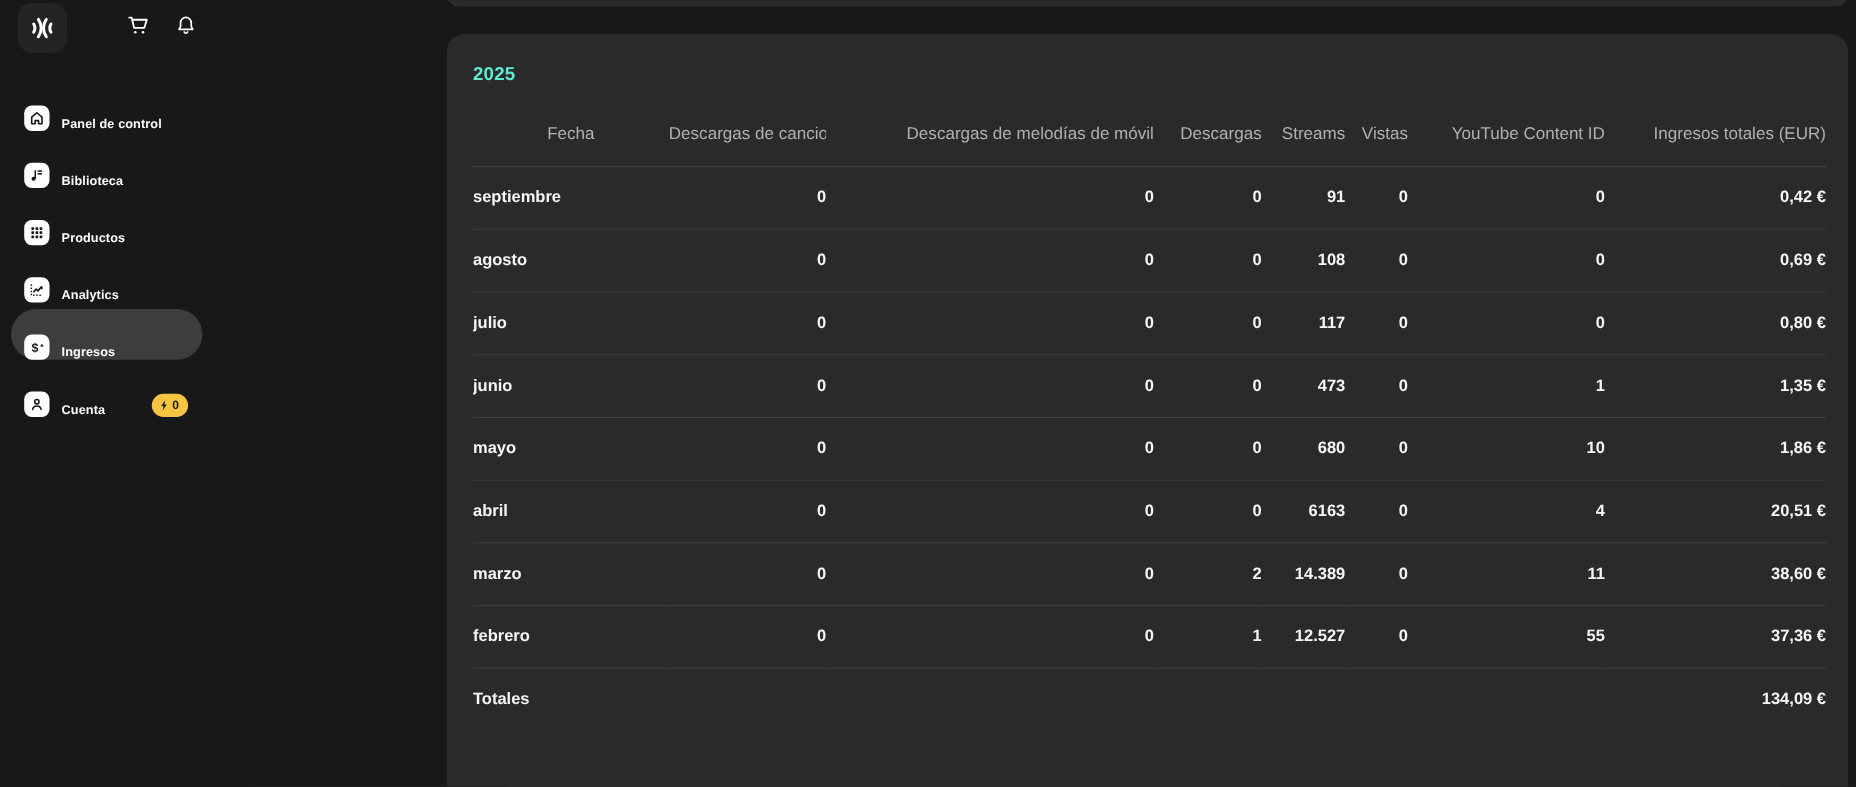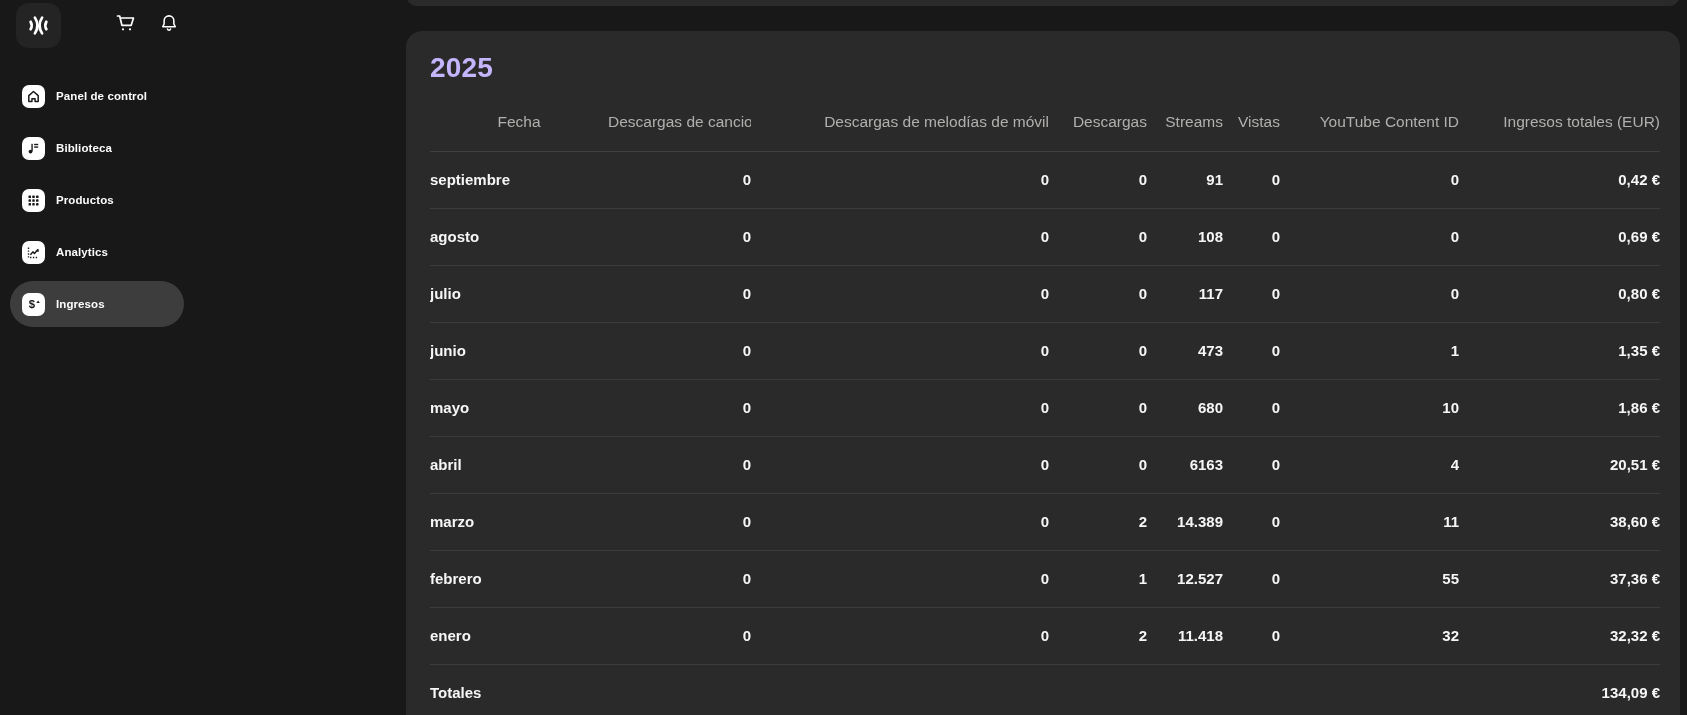--- a/index.html
+++ b/index.html
@@ -15,21 +15,21 @@
   .logo-tile {
     position:absolute; left:16px; top:3px; width:45px; height:45px;
     background:#242424; border-radius:13px;
     display:flex; align-items:center; justify-content:center; cursor:pointer;
   }
   .topbar-icon { position:absolute; top:10px; width:26px; height:26px; display:flex; align-items:center; justify-content:center; cursor:pointer; }
   .topbar-icon.cart { left:113px; }
   .topbar-icon.bell { left:156px; }
   .nav { position:absolute; left:10px; top:73px; width:174px; }
   .nav-item {
-    height:46px; margin-bottom:6px; display:flex; align-items:center;
+    height:46px; margin-bottom:6px; display:flex; align-items:flex-end;
     padding-left:12px; border-radius:23px; cursor:pointer;
   }
   .nav-item.selected { background:#3d3d3d; }
   .tile {
     width:23px; height:23px; background:#fff; border-radius:7px; flex:0 0 auto;
     display:flex; align-items:center; justify-content:center;
   }
   .nav-label { margin-left:11px; font-size:11.5px; font-weight:700; color:#fcfcfc; letter-spacing:.1px; }
   .badge {
     margin-left:42px; height:21px; padding:0 8px 0 6px; background:#f6c443; border-radius:11px;
@@ -39,21 +39,21 @@
   .main { position:absolute; left:406px; top:0; right:0; bottom:0; background:#181818; }
   .card-above {
     position:absolute; left:0; right:7px; top:-16px; height:22px;
     background:#2a2a2a; border-radius:16px;
   }
   .card {
     position:absolute; left:0; right:7px; top:31px; bottom:-12px;
     background:#2a2a2a; border-radius:16px 16px 0 0;
     padding:24px 20px 0 24px;
   }
-  .year-title { font-size:28px; font-weight:700; color:#c4b5fd; line-height:26px; letter-spacing:.2px; }
+  .year-title { font-size:17px; font-weight:700; color:#5eead4; line-height:26px; letter-spacing:.2px; }
   table { width:100%; border-collapse:collapse; table-layout:fixed; margin-top:13px; }
   th, td { vertical-align:middle; white-space:nowrap; overflow:hidden; }
   thead th {
     height:57px; font-weight:400; font-size:15.5px; color:#b1b0ae;
     text-align:right; border-bottom:1px solid rgba(255,255,255,.10);
   }
   thead th:first-child { text-align:center; }
   tbody td {
     height:57px; font-size:15px; font-weight:700; color:#f6f6f6;
     text-align:right; border-bottom:1px solid rgba(255,255,255,.09);
@@ -137,20 +137,37 @@
       </div>
       <div class="nav-item selected">
         <span class="tile">
           <svg width="16" height="16" viewBox="0 0 24 24">
             <text x="4" y="18" font-family="Liberation Sans,sans-serif" font-size="17" font-weight="bold" fill="#1a1a1a">$</text>
             <path d="M15.5 10.5l2.6-3.6 2.6 3.6z" fill="#1a1a1a"></path>
           </svg>
         </span>
         <span class="nav-label">Ingresos</span>
       </div>
+      <div class="nav-item">
+        <span class="tile">
+          <svg width="15" height="15" viewBox="0 0 24 24" fill="none" stroke="#1a1a1a" stroke-width="2.3" stroke-linecap="round">
+            <circle cx="12" cy="8.3" r="3.1"></circle>
+            <path d="M5.8 19.5c.7-3.4 3.3-5 6.2-5s5.5 1.6 6.2 5"></path>
+          </svg>
+        </span>
+        <span class="nav-label">Cuenta</span>
+        <span class="badge">
+          <span>
+            <svg width="11" height="13" viewBox="0 0 24 24" fill="#1c1c1c">
+              <path d="M13.5 2 5.5 13.5h4.6L8.5 22l8-11.5h-4.6z"></path>
+            </svg>
+          </span>
+          <span>0</span>
+        </span>
+      </div>
     </nav>
 </div>
 
 <div class="main">
   <div class="card-above"></div>
   <section class="card">
     <h1 class="year-title">2025</h1>
     <table>
       <colgroup>
         <col style="width:178px">
@@ -249,30 +266,20 @@
             <td>febrero</td>
             <td>0</td>
             <td>0</td>
             <td>1</td>
             <td>12.527</td>
             <td>0</td>
             <td>55</td>
             <td>37,36 €</td>
           </tr>
           <tr>
-            <td>enero</td>
-            <td>0</td>
-            <td>0</td>
-            <td>2</td>
-            <td>11.418</td>
-            <td>0</td>
-            <td>32</td>
-            <td>32,32 €</td>
-          </tr>
-          <tr>
             <td>Totales</td>
             <td></td>
             <td></td>
             <td></td>
             <td></td>
             <td></td>
             <td></td>
             <td>134,09 €</td>
           </tr>
         </tbody>

